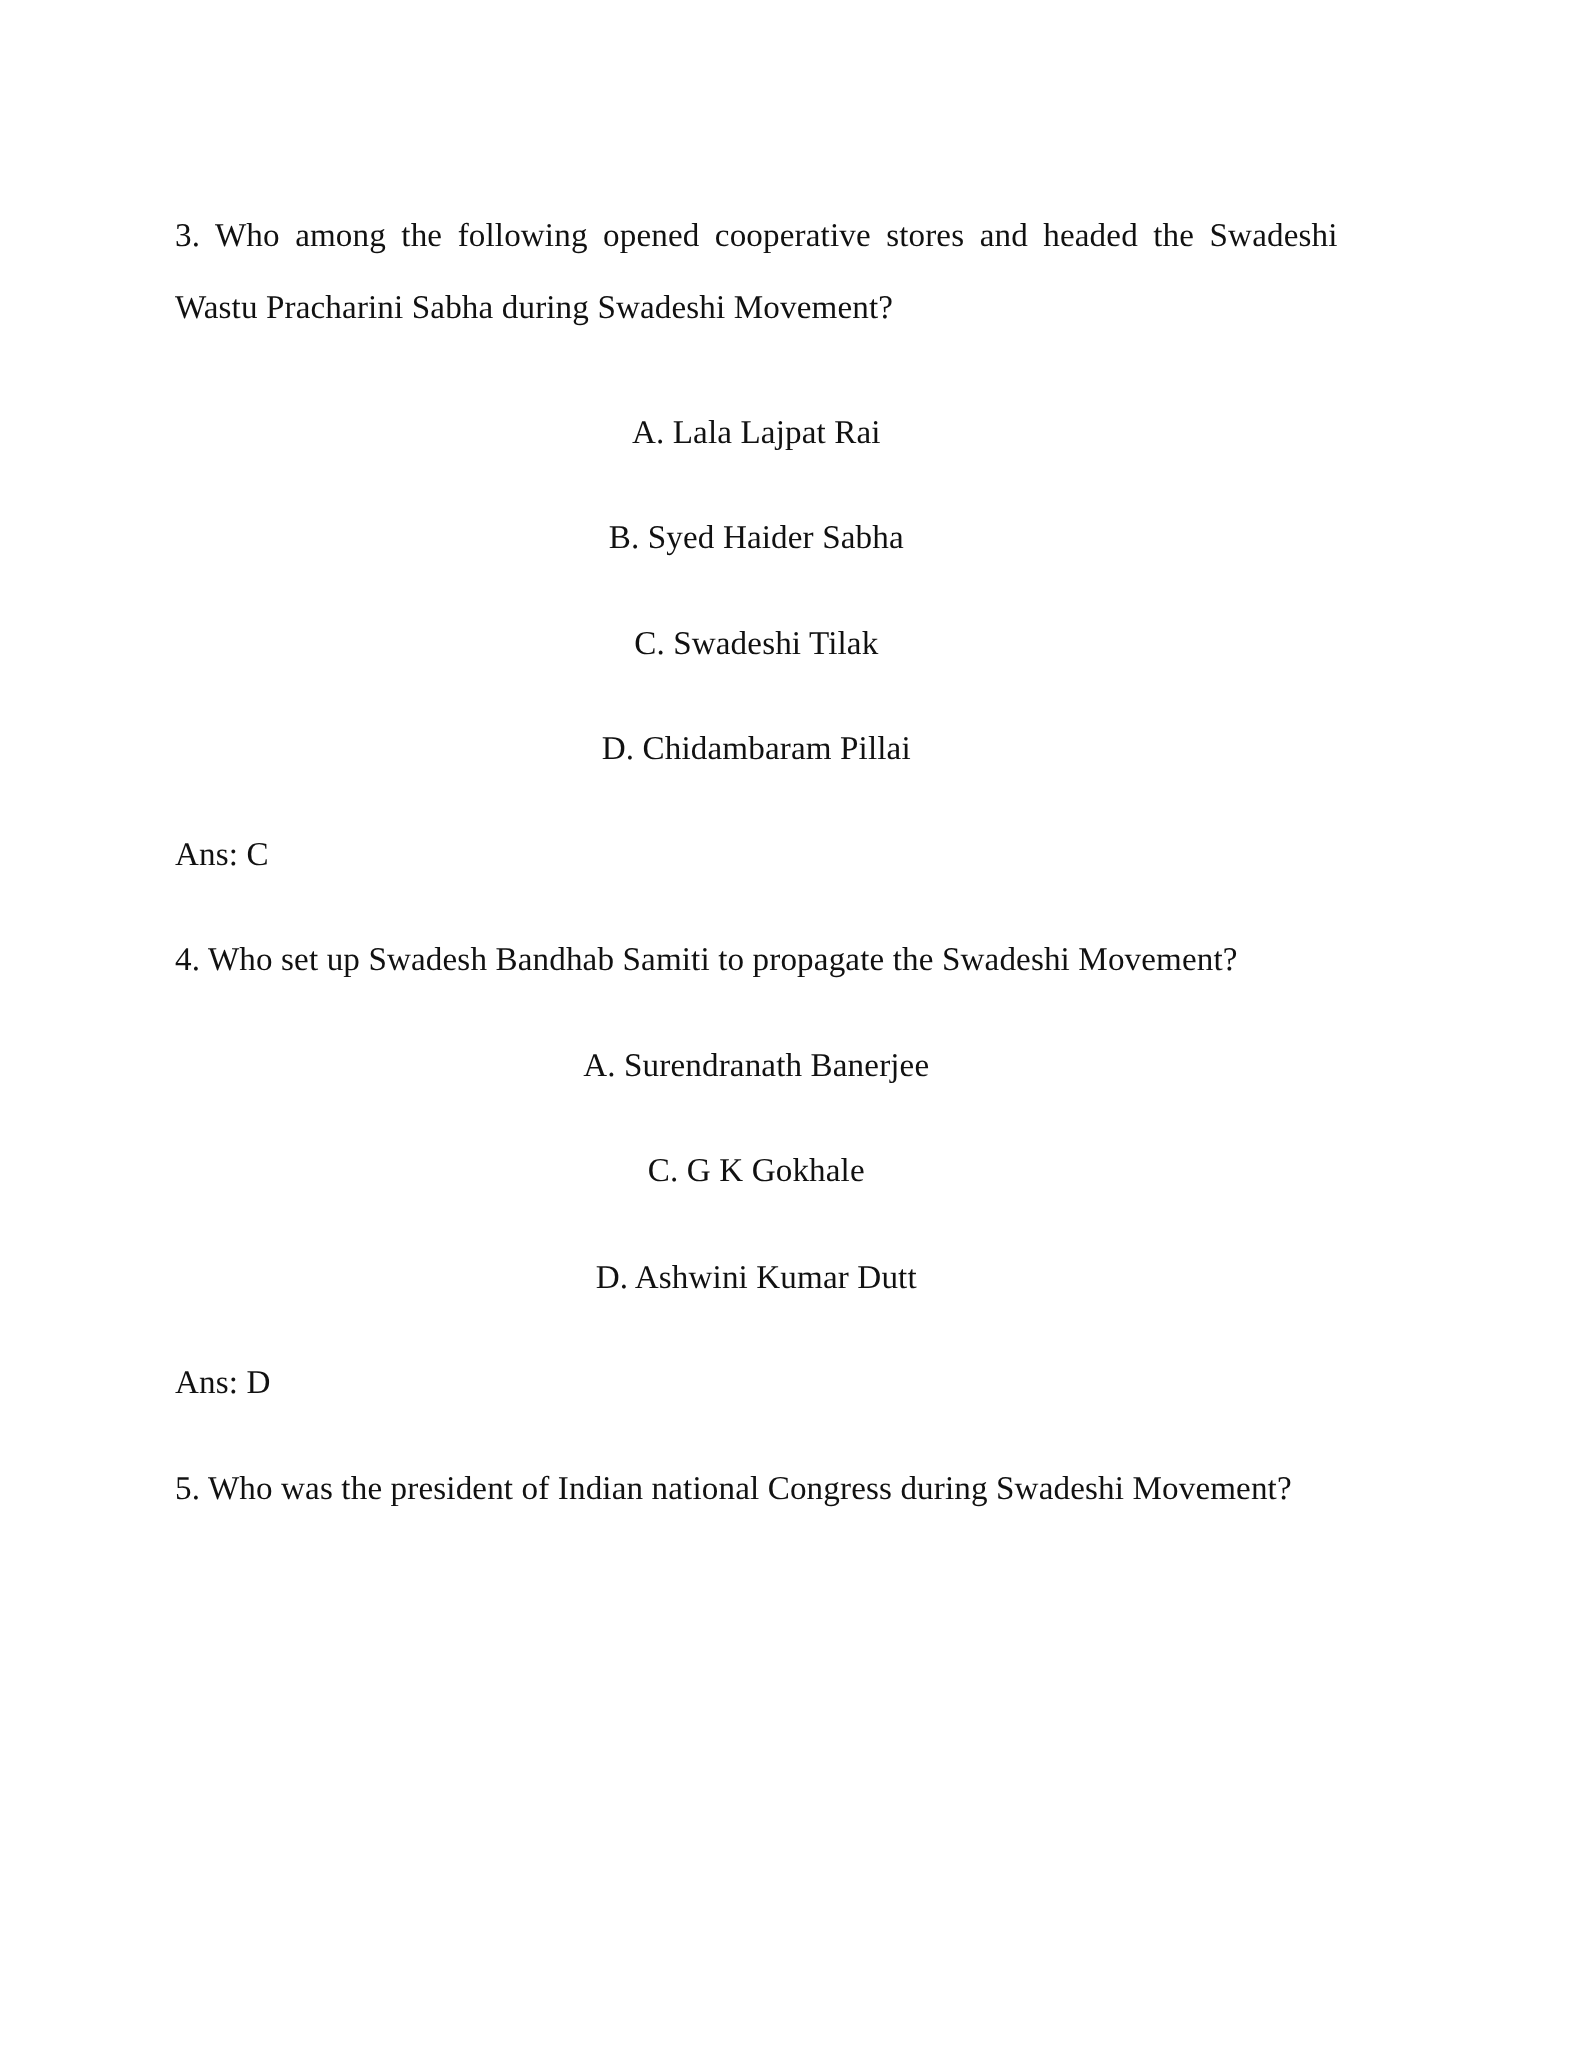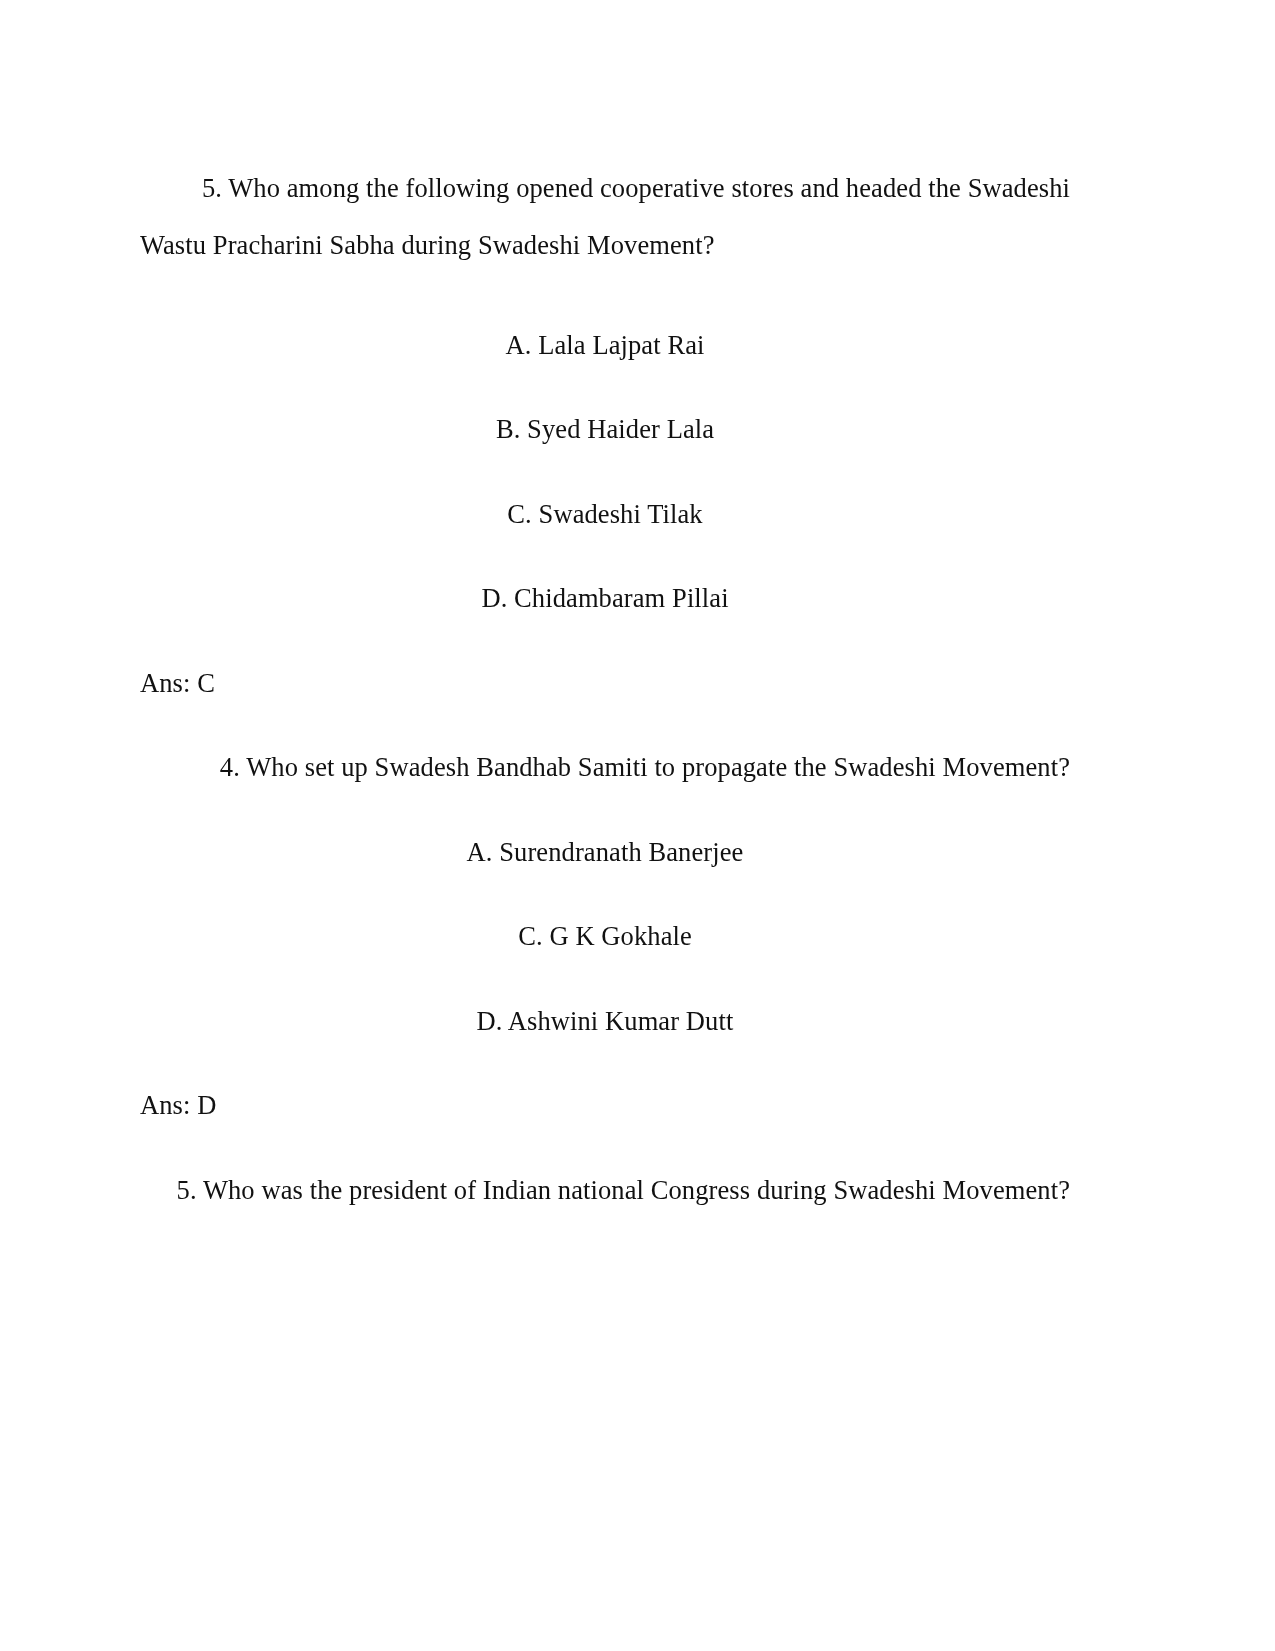--- a/index.html
+++ b/index.html
@@ -35,44 +35,43 @@
     letter-spacing: 0.1px;
   }
   .para.justified {
     text-align: justify;
     text-align-last: left;
     line-height: 2.15;
     margin-bottom: 54px;
   }
   .para.qline {
     margin-bottom: 58px;
-    text-align: right;
   }
   .para.option {
     margin-bottom: 58px;
     text-align: center;
   }
   .para.answer {
     margin-bottom: 58px;
   }
   .para.last {
     margin-bottom: 0;
   }
 </style>
 </head>
 <body>
 
 <div class="page">
   <div class="content">
 
-    <p class="para justified qline">5. Who among the following opened cooperative stores and headed the Swadeshi Wastu Pracharini Sabha during Swadeshi Movement?</p>
+    <p class="para justified qline">3. Who among the following opened cooperative stores and headed the Swadeshi Wastu Pracharini Sabha during Swadeshi Movement?</p>
 
     <p class="para option">A. Lala Lajpat Rai</p>
 
-    <p class="para option">B. Syed Haider Lala</p>
+    <p class="para option">B. Syed Haider Sabha</p>
 
     <p class="para option">C. Swadeshi Tilak</p>
 
     <p class="para option">D. Chidambaram Pillai</p>
 
     <p class="para answer">Ans: C</p>
 
     <p class="para qline">4. Who set up Swadesh Bandhab Samiti to propagate the Swadeshi Movement?</p>
 
     <p class="para option">A. Surendranath Banerjee</p>

